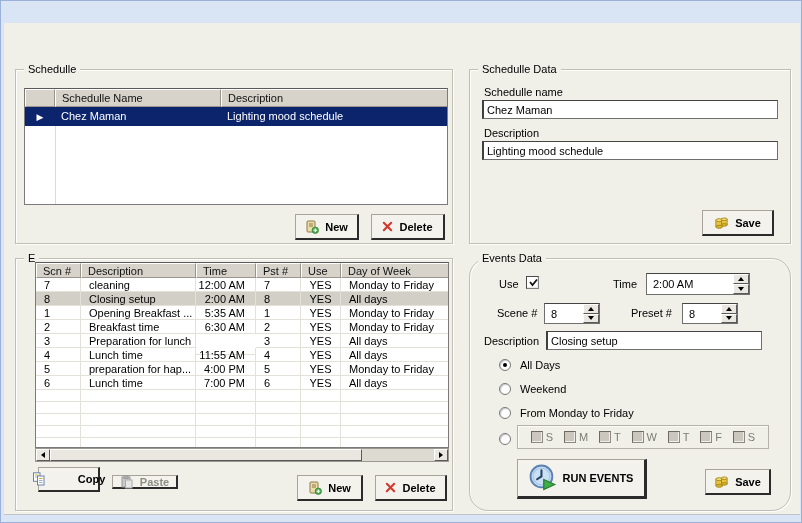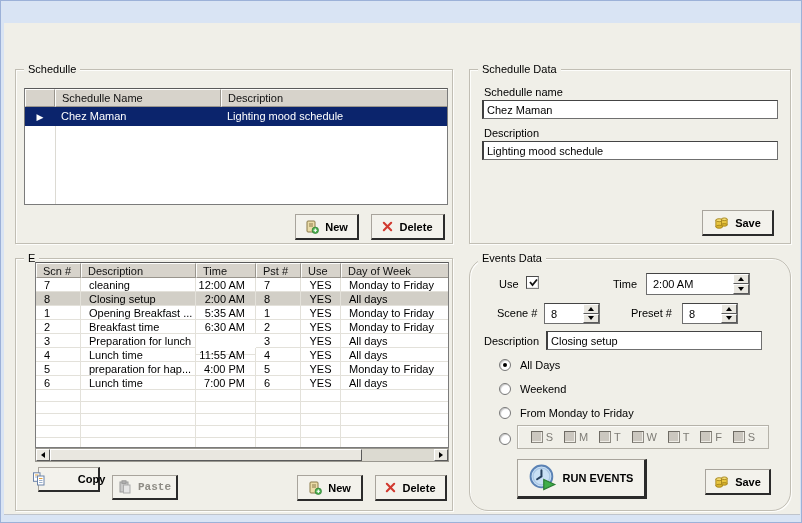--- a/index.html
+++ b/index.html
@@ -354,21 +354,21 @@
           <rect x="1.5" y="0.8" width="6.5" height="8.5" fill="#fff" stroke="#6B83A8"></rect>
           <line x1="3" y1="3" x2="6.5" y2="3" stroke="#E2A23C"></line>
           <line x1="3" y1="5" x2="6.5" y2="5" stroke="#9AB0CC"></line>
           <rect x="5.5" y="4" width="6.5" height="9" fill="#fff" stroke="#6B83A8"></rect>
           <line x1="7" y1="6.5" x2="10.5" y2="6.5" stroke="#E2A23C"></line>
           <line x1="7" y1="8.5" x2="10.5" y2="8.5" stroke="#9AB0CC"></line>
           <line x1="7" y1="10.5" x2="10.5" y2="10.5" stroke="#9AB0CC"></line>
         </svg>
         <span>Copy</span>
       </div>
-      <div class="btn disabled" style="left:96px;top:216px;width:66px;height:25px;font-family:Liberation Mono, monospace;">
+      <div class="btn disabled" style="left:96px;top:216px;width:66px;height:14px;">
         <svg width="14" height="14" viewBox="0 0 14 14">
           <rect x="2" y="2" width="8" height="10" fill="#C9C9C9" stroke="#9A9A9A"></rect>
           <rect x="4" y="0.8" width="4" height="2.6" fill="#B2B2B2" stroke="#9A9A9A"></rect>
           <rect x="5.5" y="5" width="6.5" height="8" fill="#E6E6E6" stroke="#ABABAB"></rect>
         </svg>
         <span>Paste</span>
       </div>
       <div class="btn" style="left:281px;top:216px;width:66px;height:26px;">
         <svg width="14" height="14" viewBox="0 0 14 14">
           <rect x="2" y="1" width="8" height="11" rx="1" fill="#EBDCA8" stroke="#8A7A4A"></rect>

